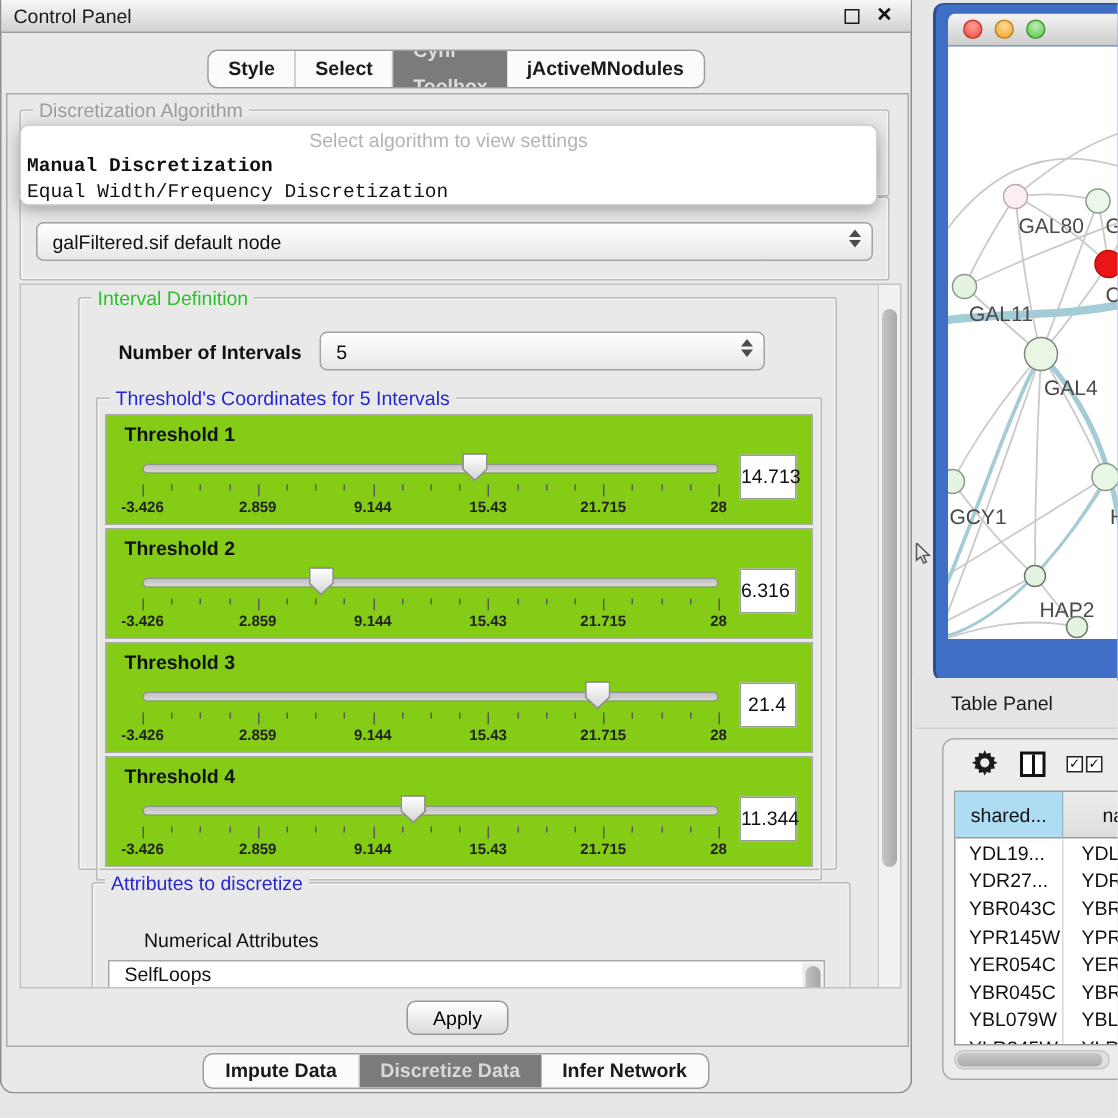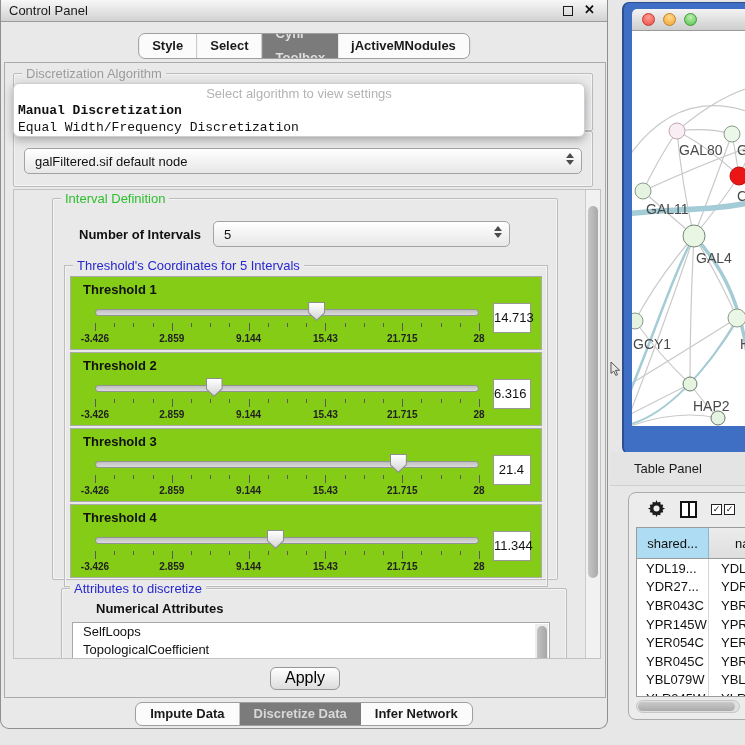--- a/index.html
+++ b/index.html
@@ -74,30 +74,30 @@
     clip-path:polygon(0% 0%,100% 0%,100% 58%,50% 100%,0% 58%); }
   .ticks { position:absolute; left:0; right:0; top:23px; height:8px; }
   .tick { position:absolute; width:1px; background:#5a5a5a; top:0; }
   .tick.major { height:8px; } .tick.minor { height:4px; }
   .ticklabels { position:absolute; left:0; right:0; top:33px; height:12px; }
   .ticklabel { position:absolute; transform:translateX(-50%); font-size:10px; font-weight:bold; color:#222; white-space:nowrap; }
   .th-value { width:38px; height:30px; margin-top:3px; background:#fff; border:1px solid #989898;
     font-size:13px; text-align:right; padding:6px 6px 0 0; }
 
   .grp-attr { left:47px; top:398px; width:506px; height:110px; }
-  .attr-header { font-weight:bold; font-size:13px; margin:12px 0 6px 10px;padding-left:24px; }
+  .attr-header { font-weight:normal; font-size:13px; margin:30px 0 6px 10px;padding-left:24px; }
   .listbox { position:relative; margin-left:10px; width:478px; height:64px; background:#fff; border:1px solid #a8a8a8; overflow:hidden; }
   .listbox .item { font-size:13px; padding:1px 0 1px 10px; line-height:16px; }
   .list-vsb { position:absolute; right:1px; top:1px; bottom:1px; width:13px; background:#ededed; }
   .list-vsb .thumb { position:absolute; left:1.5px; width:10px; top:2px; bottom:2px; border-radius:5px;
     background:linear-gradient(90deg,#c2c2c2,#a6a6a6); }
 
   .apply-row { position:absolute; left:0; right:0; bottom:0; height:38px; display:flex; align-items:center; justify-content:center; }
   .apply-btn { min-width:68px; height:23px; border:1px solid #979797; border-radius:6px;
-    background:linear-gradient(#ffffff,#dcdcdc); font-size:16px; font-family:"Liberation Sans",sans-serif; padding:0 14px; }
+    background:linear-gradient(#ffffff,#dcdcdc); font-size:13px; font-family:"Liberation Sans",sans-serif; padding:0 14px; }
 
   .bottom-tabs { position:absolute; left:0; right:0; top:702px; display:flex; justify-content:center; }
   .bottom-tabs .pill { display:inline-flex; background:#fbfbfb; border:1px solid #9e9e9e; border-radius:7px; overflow:hidden; height:24px; }
   .bottom-tabs .tab { padding:0 14px; line-height:22px; font-weight:bold; font-size:13px; color:#1a1a1a; border-right:1px solid #c3c3c3; }
   .bottom-tabs .tab:last-child { border-right:none; }
   .bottom-tabs .tab.selected { background:#7b7b7b; color:#d9d9d9; border-right:none; }
 
   
   .algo-popup { position:absolute; left:12px; top:83px; width:572px; height:54px; background:#fff;
     border:1px solid #cfcfcf; border-radius:6px; box-shadow:0 3px 10px rgba(0,0,0,.3); z-index:60; padding-top:2px; }

